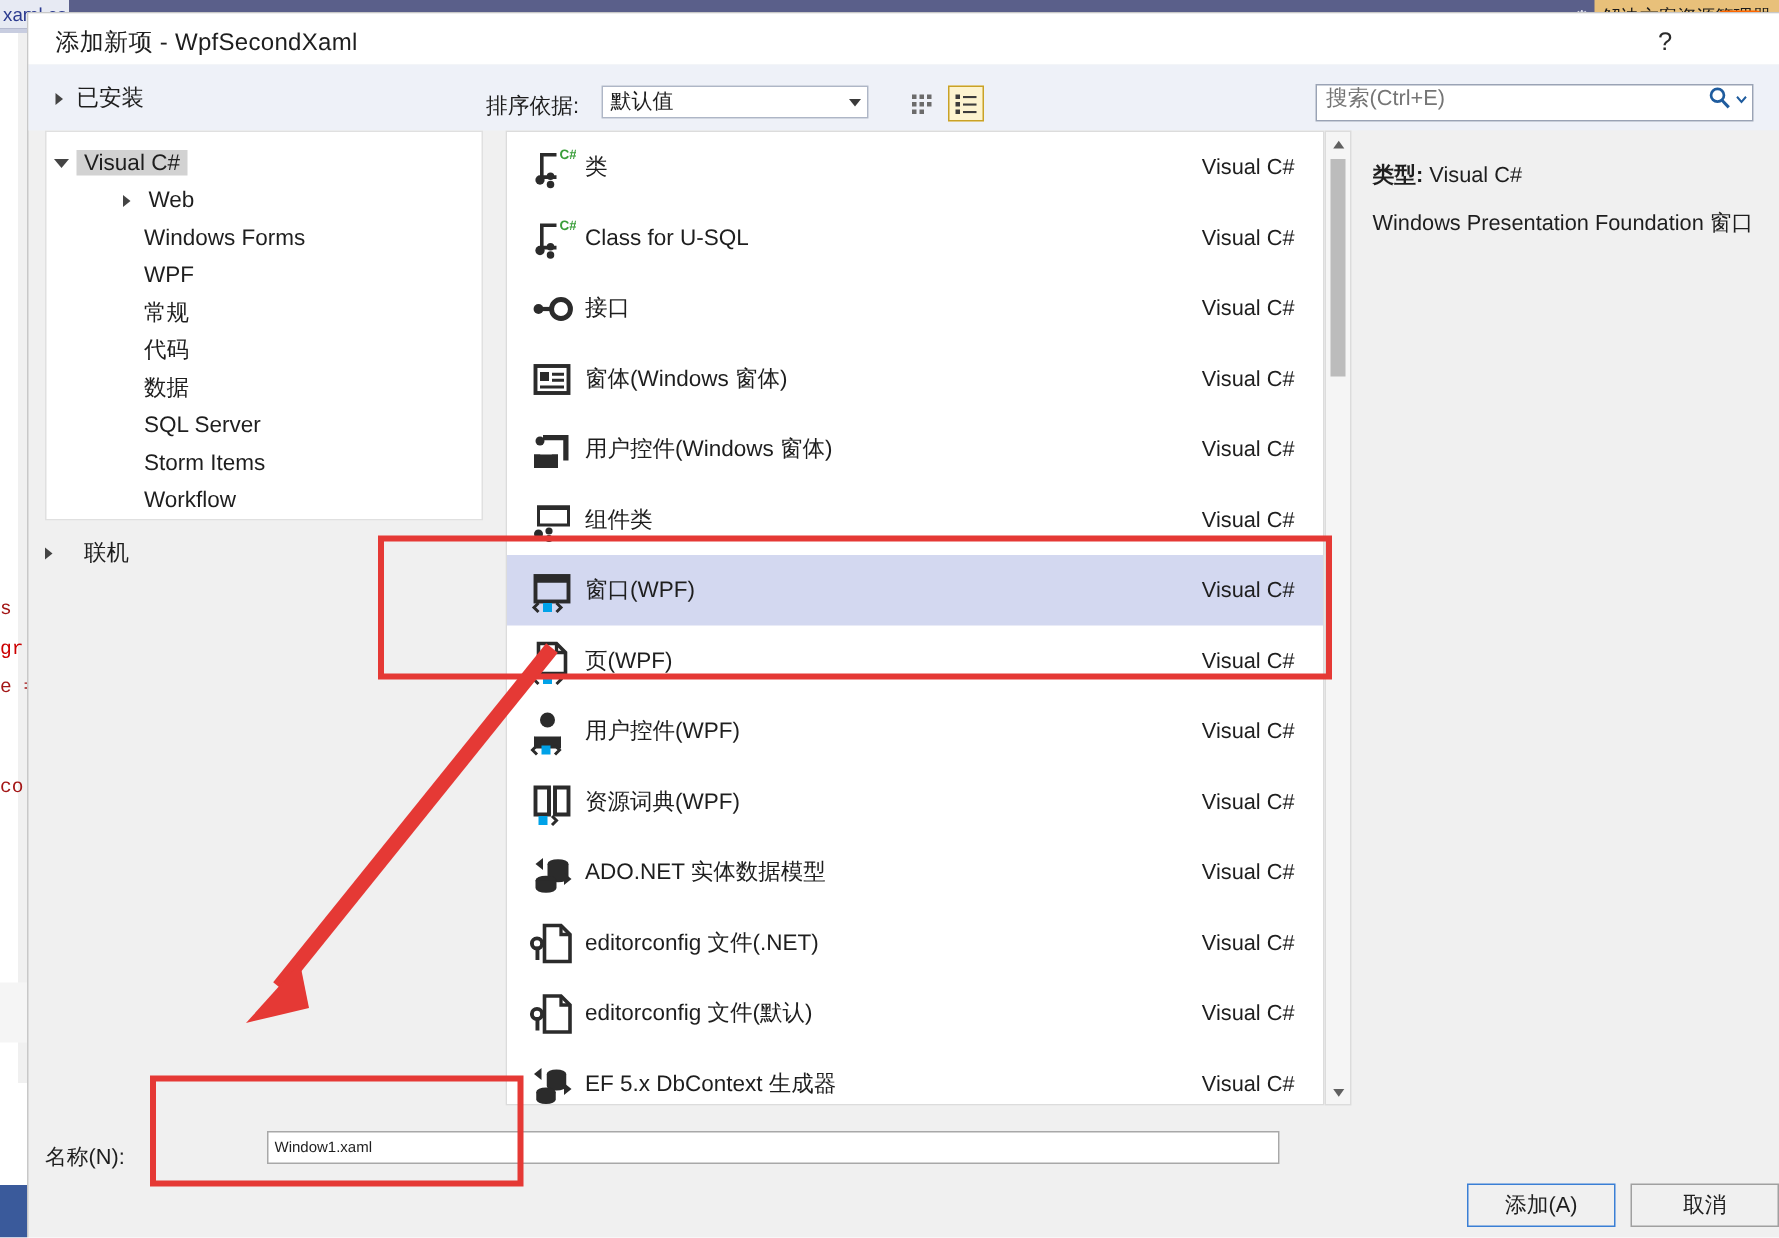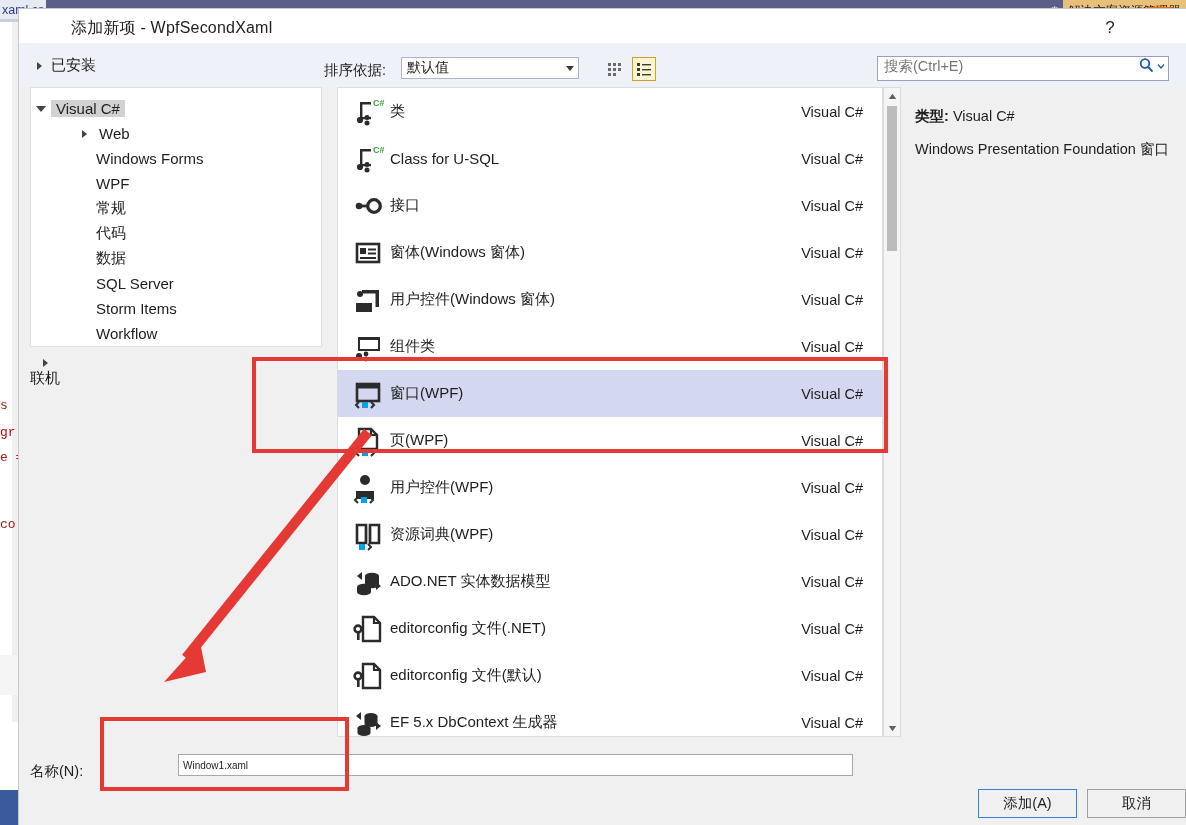--- a/index.html
+++ b/index.html
@@ -22,21 +22,21 @@
   .bg-code{position:absolute;left:0;font-size:13px;white-space:nowrap;font-family:"Liberation Mono","DejaVu Sans Mono",monospace;}
   .bg-vscroll{position:absolute;left:12px;top:22px;width:6px;height:700px;background:#f0f0f0;}
   .bg-bottombar{position:absolute;left:0;top:790px;width:18px;height:35px;background:#3a5a9b;}
   .bg-bluebox{position:absolute;left:0;top:655px;width:18px;height:40px;background:#f5f5f5;}
   .sogou{position:absolute;right:4px;top:4px;width:44px;height:44px;}
 
   
   #dlg{position:absolute;left:18px;top:8px;width:1168px;height:817px;background:#f0f0f0;
        border:1px solid #c8c8c8;border-bottom:none;border-right:none;box-sizing:border-box;}
   .dlg-titlebar{position:absolute;left:0;top:0;width:1168px;height:34px;background:#ffffff;}
-  .dlg-title{position:absolute;left:18px;top:9px;font-size:16px;color:#1e1e1e;letter-spacing:.2px;margin-left:34px;}
+  .dlg-title{position:absolute;left:18px;top:9px;font-size:16px;color:#1e1e1e;letter-spacing:.2px;}
   .dlg-help{position:absolute;left:1078px;top:8px;width:26px;height:22px;font-size:17px;color:#2b2b2b;
       display:flex;align-items:center;justify-content:center;cursor:pointer;}
 
   
   .hdr{position:absolute;left:0;top:34px;width:1168px;height:44px;background:#eef1f8;}
   .installed{position:absolute;left:18px;top:47px;display:flex;align-items:center;gap:9px;font-size:15px;color:#1e1e1e;}
   .tri{width:0;height:0;border-left:5.5px solid #444;border-top:4.5px solid transparent;border-bottom:4.5px solid transparent;}
   .tri.down{border-left:5px solid transparent;border-right:5px solid transparent;border-top:6px solid #444;border-bottom:none;}
   .sortlabel{position:absolute;left:305px;top:52px;font-size:14.5px;color:#1e1e1e;}
   .sortbox{position:absolute;left:382px;top:48px;width:178px;height:22px;background:#fff;border:1px solid #aeb6c6;
@@ -55,21 +55,21 @@
   
   .leftpane{position:absolute;left:11px;top:78px;width:292px;height:260px;background:#ffffff;
       border:1px solid #e0e0e0;box-sizing:border-box;}
   .tree{padding:8px 0 0 0;}
   .tnode{display:flex;align-items:center;height:25px;font-size:15px;color:#1e1e1e;white-space:nowrap;cursor:pointer;}
   .tnode .tw{width:20px;display:flex;align-items:center;justify-content:center;}
   .tnode .lbl{padding:0 5px;}
   .tnode.sel .lbl{background:#d2d2d2;}
   .tnode.lvl1{padding-left:15px;margin-left:28px;}
   .tnode.lvl2{padding-left:40px;}
-  .online{position:absolute;left:11px;top:350px;display:flex;align-items:center;gap:2px;font-size:15px;color:#1e1e1e;flex-direction:column;}
+  .online{position:absolute;left:11px;top:350px;display:flex;align-items:center;gap:21px;font-size:15px;color:#1e1e1e;}
 
   .midpane{position:absolute;left:318px;top:78px;width:546px;height:650px;background:#ffffff;
       border:1px solid #dcdcdc;box-sizing:border-box;overflow:hidden;}
   .row{position:relative;display:flex;align-items:center;height:47px;padding-left:8px;box-sizing:border-box;cursor:pointer;}
   .row.sel{background:#d3d8f0;}
   .row .ico{width:44px;height:40px;display:flex;align-items:center;justify-content:center;flex:0 0 44px;}
   .row .nm{font-size:15px;color:#1e1e1e;white-space:nowrap;}
   .row .lang{position:absolute;right:19px;font-size:14.5px;color:#1e1e1e;}
 
   .scrollbar{position:absolute;left:864px;top:78px;width:18px;height:650px;background:#f5f5f5;border:1px solid #dcdcdc;box-sizing:border-box;}

